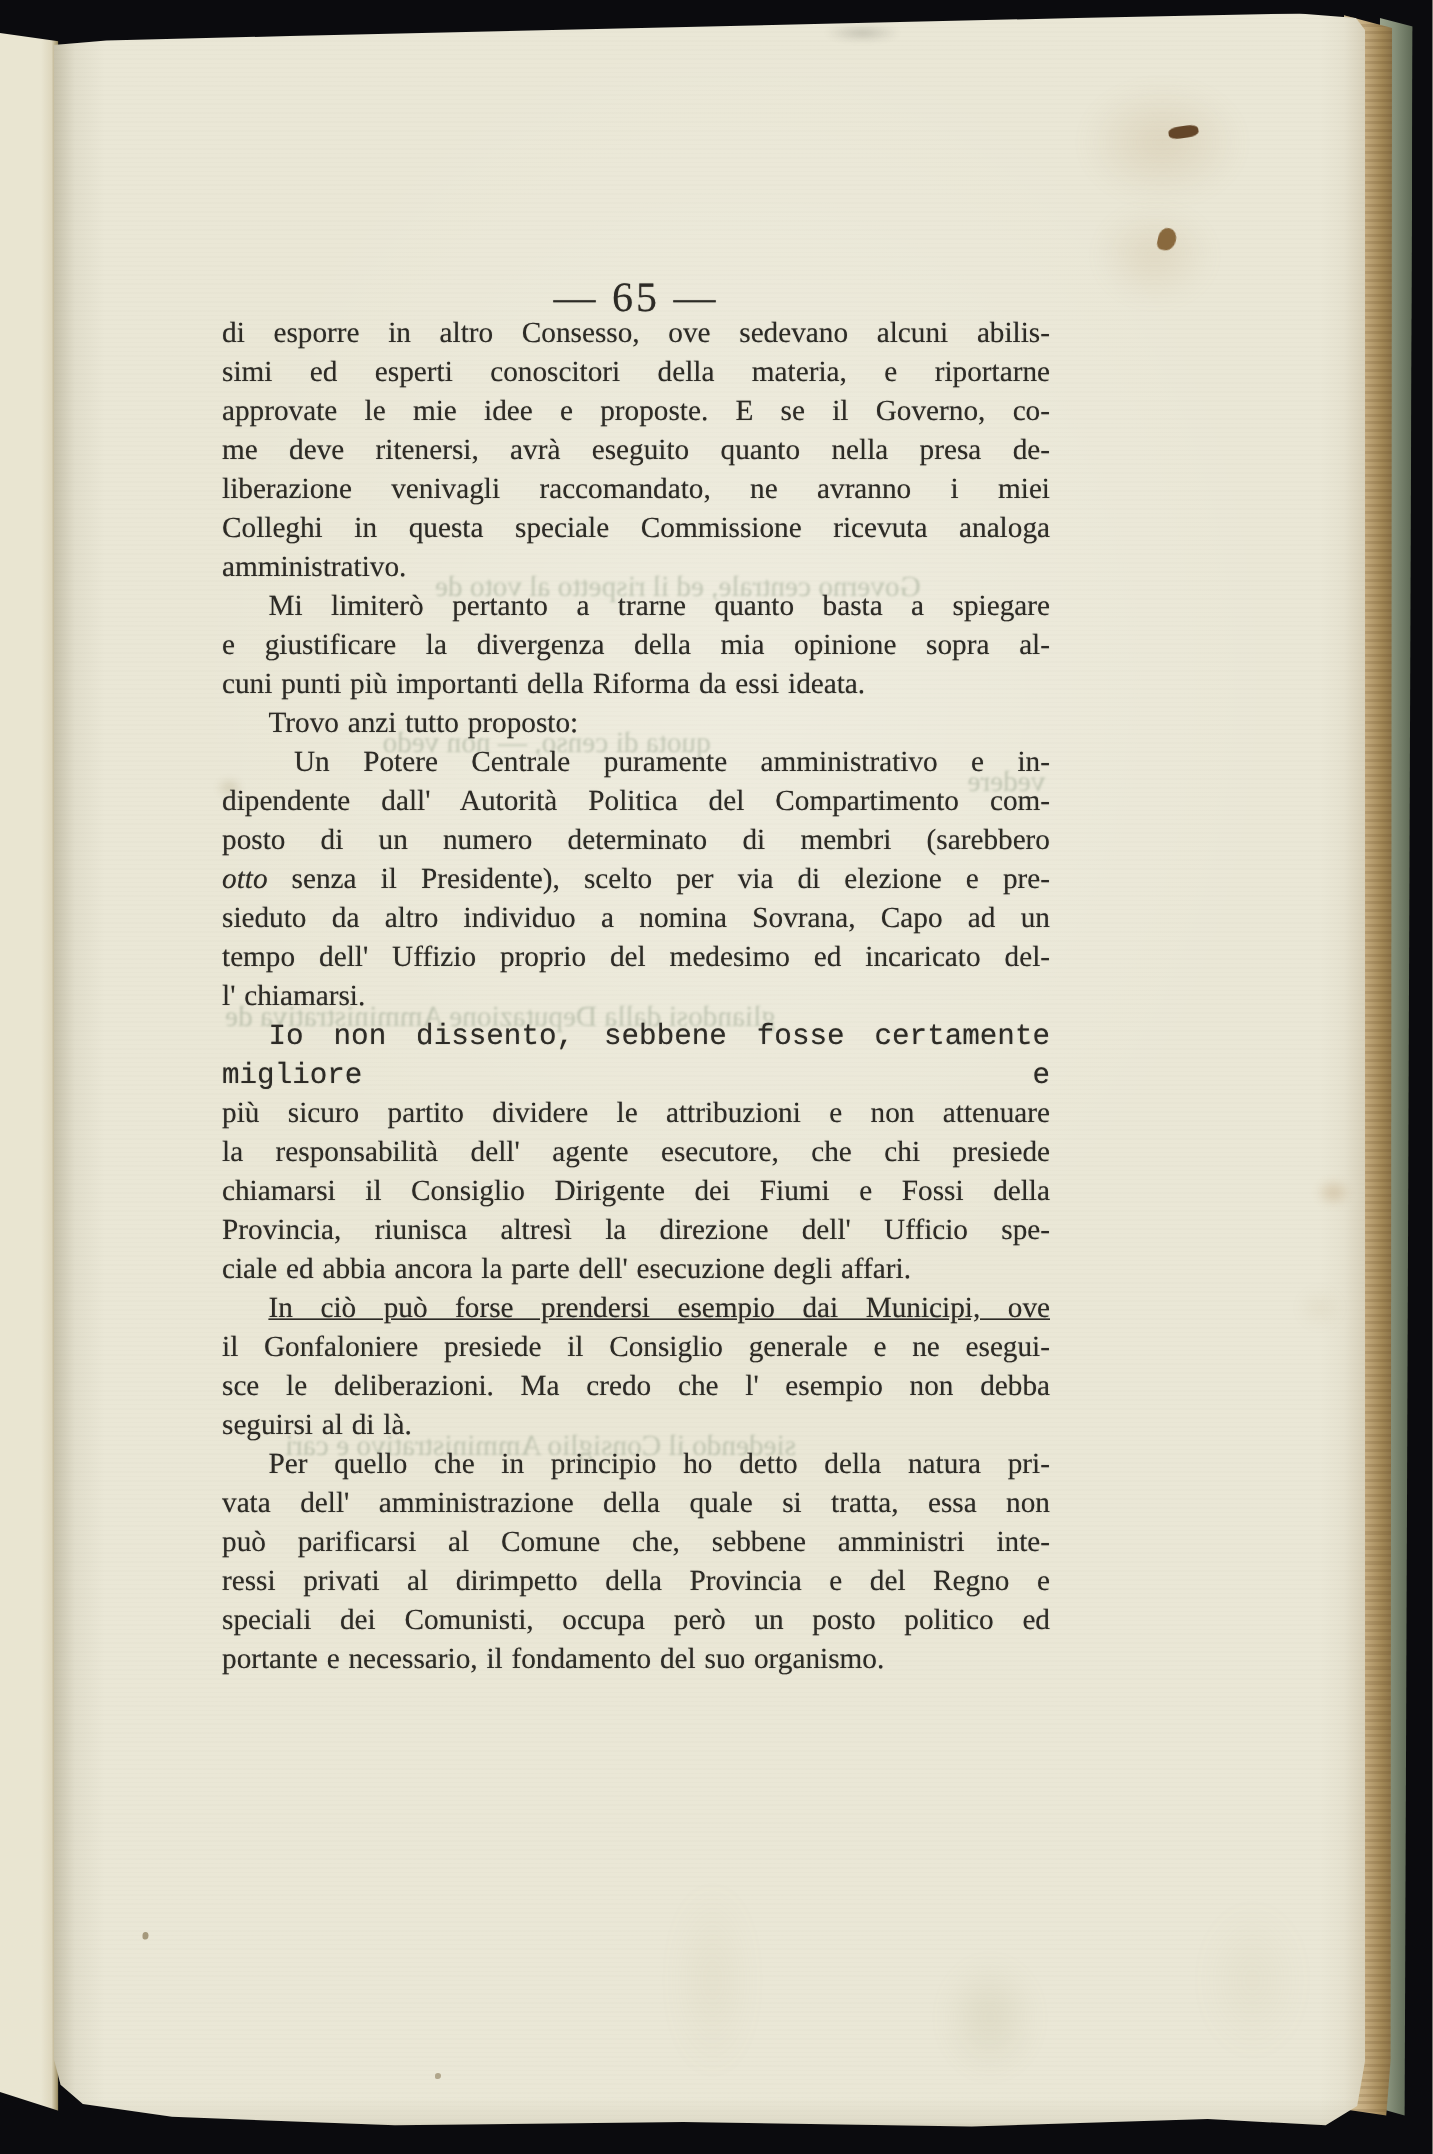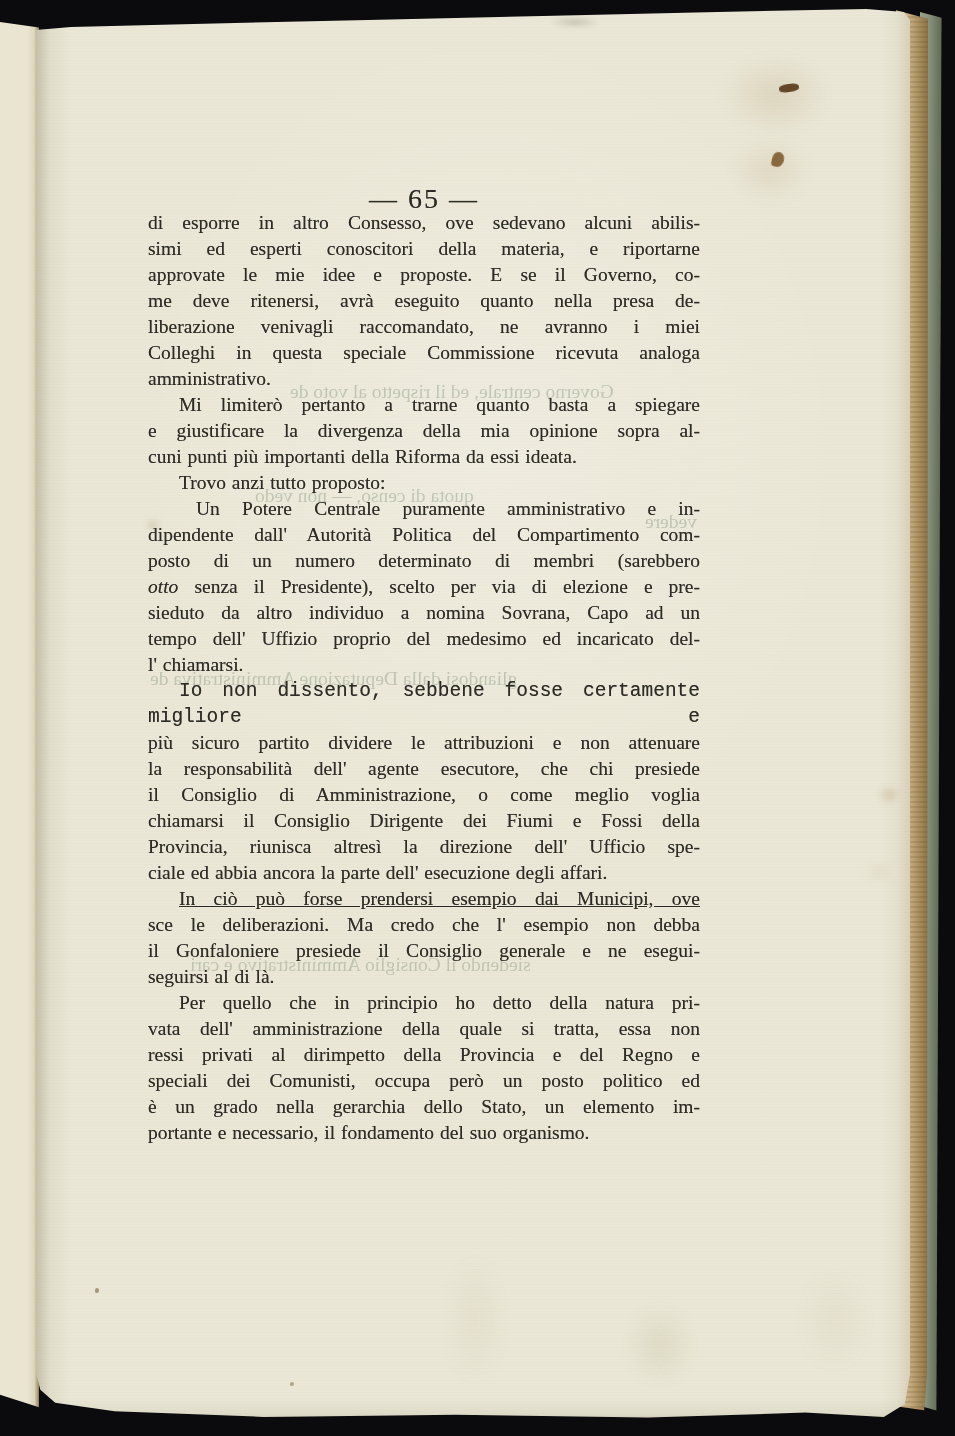--- a/index.html
+++ b/index.html
@@ -129,34 +129,33 @@
           <div class="line j">posto di un numero determinato di membri (sarebbero</div>
           <div class="line j"><i>otto</i> senza il Presidente), scelto per via di elezione e pre-</div>
           <div class="line j">sieduto da altro individuo a nomina Sovrana, Capo ad un</div>
           <div class="line j">tempo dell' Uffizio proprio del medesimo ed incaricato del-</div>
           <div class="line">l' chiamarsi.</div>
         </div>
         <div class="para">
           <div class="line j" style="text-indent: 31px; font-family: Liberation Mono, monospace;">Io non dissento, sebbene fosse certamente migliore e</div>
           <div class="line j">più sicuro partito dividere le attribuzioni e non attenuare</div>
           <div class="line j">la responsabilità dell' agente esecutore, che chi presiede</div>
-          <div class="line j">il Consiglio di Amministrazione, o come meglio voglia</div>
           <div class="line j">chiamarsi il Consiglio Dirigente dei Fiumi e Fossi della</div>
           <div class="line j">Provincia, riunisca altresì la direzione dell' Ufficio spe-</div>
           <div class="line">ciale ed abbia ancora la parte dell' esecuzione degli affari.</div>
         </div>
         <div class="para">
           <div class="line j" style="text-indent: 31px; text-decoration: underline;">In ciò può forse prendersi esempio dai Municipi, ove</div>
+          <div class="line j">il Gonfaloniere presiede il Consiglio generale e ne esegui-</div>
           <div class="line j">sce le deliberazioni. Ma credo che l' esempio non debba</div>
-          <div class="line j">il Gonfaloniere presiede il Consiglio generale e ne esegui-</div>
           <div class="line">seguirsi al di là.</div>
         </div>
         <div class="para">
           <div class="line j" style="text-indent: 31px;">Per quello che in principio ho detto della natura pri-</div>
           <div class="line j">vata dell' amministrazione della quale si tratta, essa non</div>
+          <div class="line j">può parificarsi al Comune che, sebbene amministri inte-</div>
           <div class="line j">ressi privati al dirimpetto della Provincia e del Regno e</div>
           <div class="line j">speciali dei Comunisti, occupa però un posto politico ed</div>
-          <div class="line j">è un grado nella gerarchia dello Stato, un elemento im-</div>
           <div class="line">portante e necessario, il fondamento del suo organismo.</div>
         </div>
       </div>
   </div>
 </div>
 
 </body></html>

